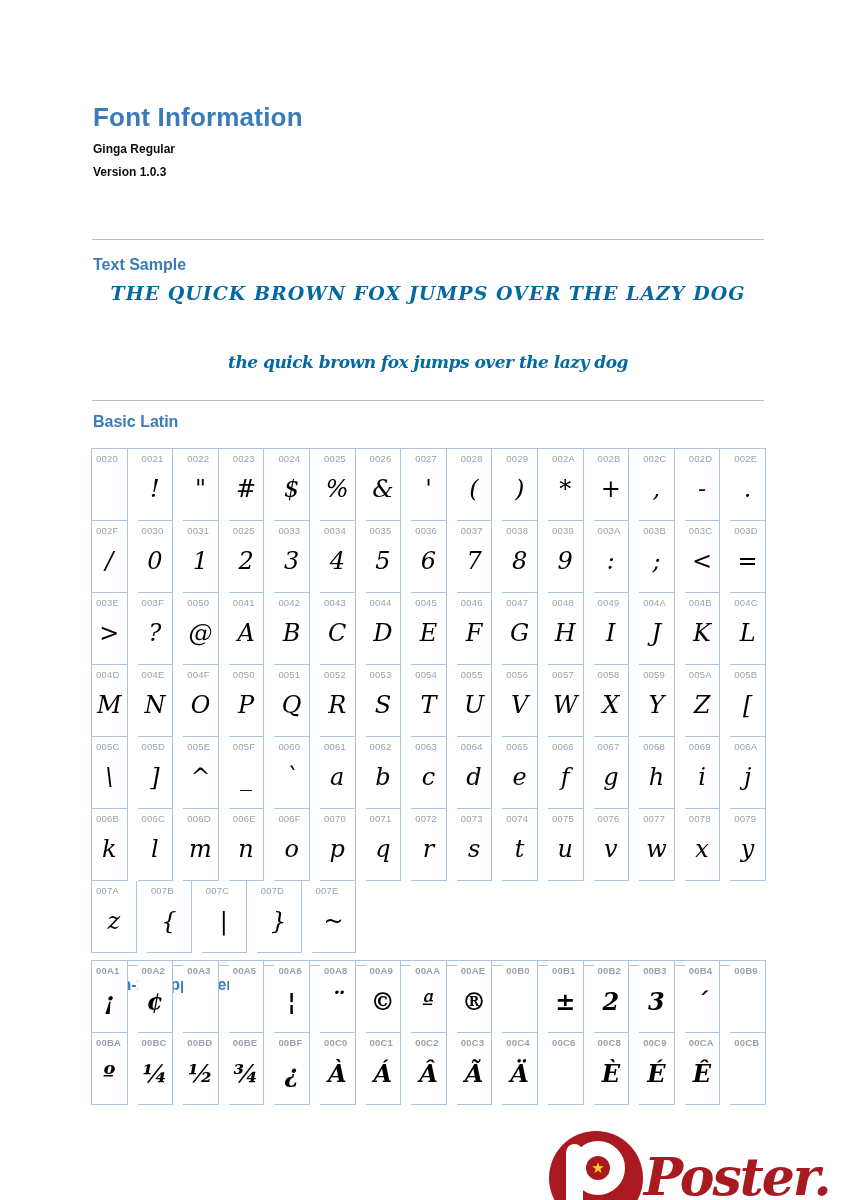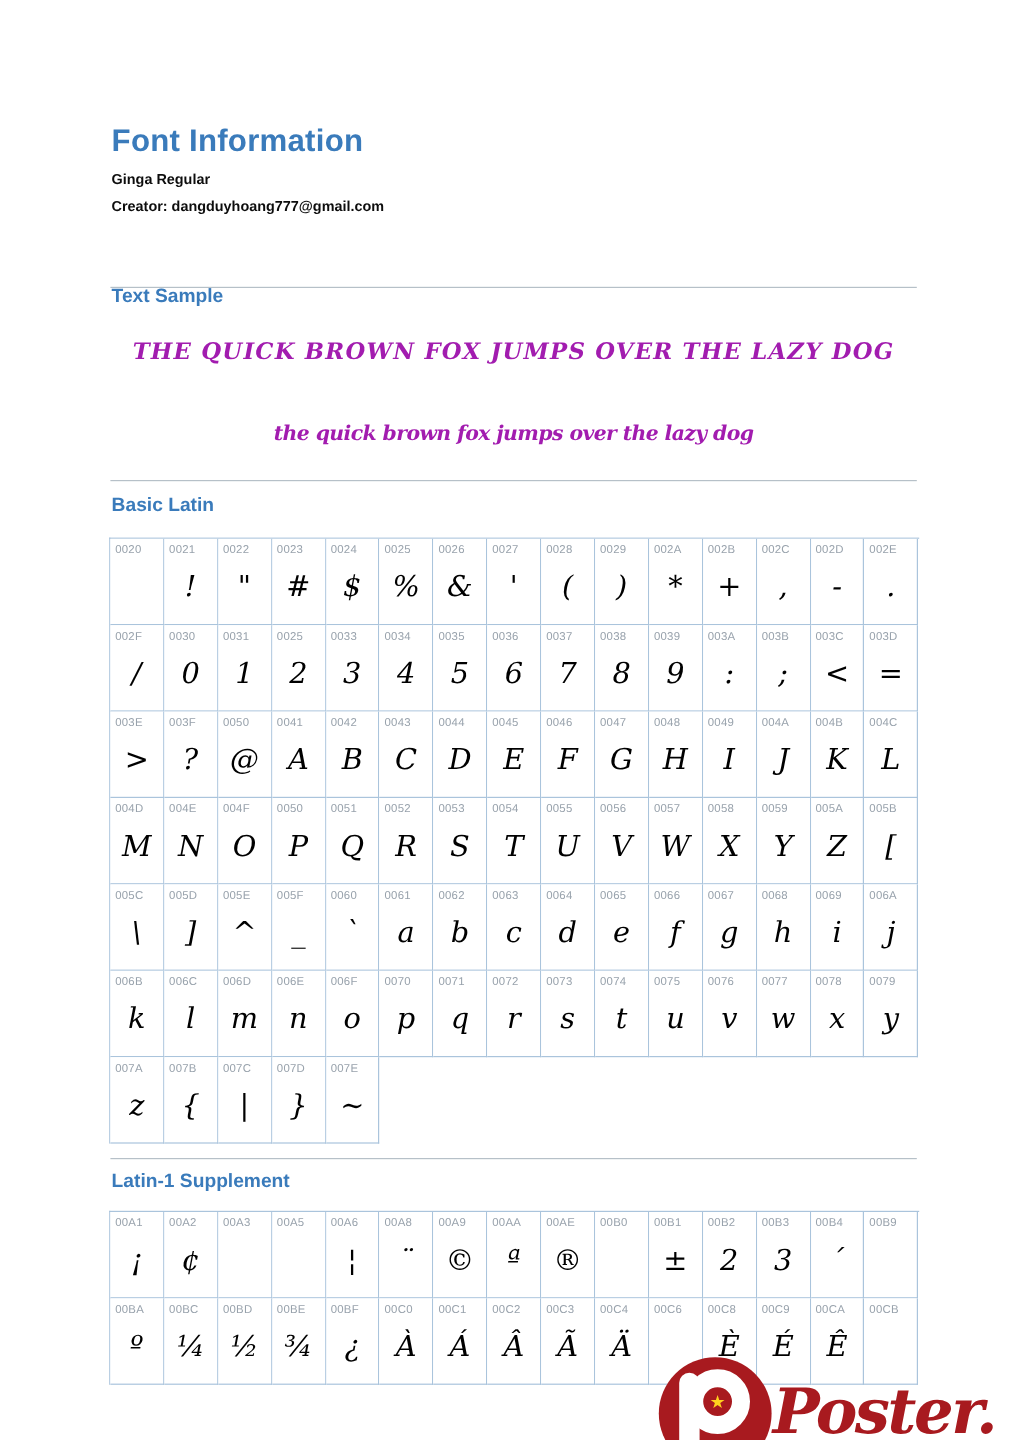--- a/index.html
+++ b/index.html
@@ -17,32 +17,32 @@
   .meta div {
     font-size:12px; font-weight:bold; color:#0d0d0d; line-height:22.8px;
   }
   .rule { left:92px; width:672px; height:1px; background:#b6c0c8; }
   .rule-1 { top:207px; }
   .rule-2 { top:368px; }
   .rule-3 { top:933px; }
   .section-label {
     left:93px; font-size:16px; font-weight:bold; color:#3a7bbb;
   }
-  .sec-text-sample { top:207px; }
+  .sec-text-sample { top:224px; }
   .sec-basic-latin { top:381px; }
   .sec-latin1 { top:944px; }
-  .sample { left:92px; width:672px; text-align:center; color:#a21caf;
+  .sample { left:92px; width:672px; text-align:center; color:#0369a1;
     font-family:"DejaVu Serif", serif; font-style:italic; font-weight:bold; }
   .sample-upper { top:250px; font-size:19px; letter-spacing:1px; }
   .sample-lower { top:320px; font-size:17px; letter-spacing:-0.5px; }
   .charmap { border-top:1px solid #aac4dc; border-left:1px solid #aac4dc;
     width:675px; }
   .grid-basic { left:91px; top:416px; }
-  .grid-latin1 { left:91px; top:977px; }
-  .grid-row { display:flex; }
+  .grid-latin1 { left:91px; top:928px;font-weight:bold; }
+  .grid-row { display:flex;gap:10px; }
   .cell {
     width:44.9px; height:72px; border-right:1px solid #aac4dc;
     border-bottom:1px solid #aac4dc; display:flex; flex-direction:column;
     background:#fff;
   }
   .code {
     font-size:9.5px; color:#98a2ac; padding:4px 0 0 4px;
     font-family:"Liberation Sans", sans-serif; letter-spacing:0.2px;
   }
   .glyph {
@@ -76,21 +76,21 @@
 </style>
 </head>
 <body>
 
 <div class="page">
 
   <div class="abs page-title">Font Information</div>
 
   <div class="abs meta">
     <div>Ginga Regular</div>
-    <div>Creator: dangduyhoang777@gmail.com</div>
+    <div>Version 1.0.3</div>
   </div>
 
   <div class="abs rule rule-1"></div>
 
   <div class="abs section-label sec-text-sample">Text Sample</div>
 
   <div class="abs sample sample-upper">THE QUICK BROWN FOX JUMPS OVER THE LAZY DOG</div>
   <div class="abs sample sample-lower">the quick brown fox jumps over the lazy dog</div>
 
   <div class="abs rule rule-2"></div>

